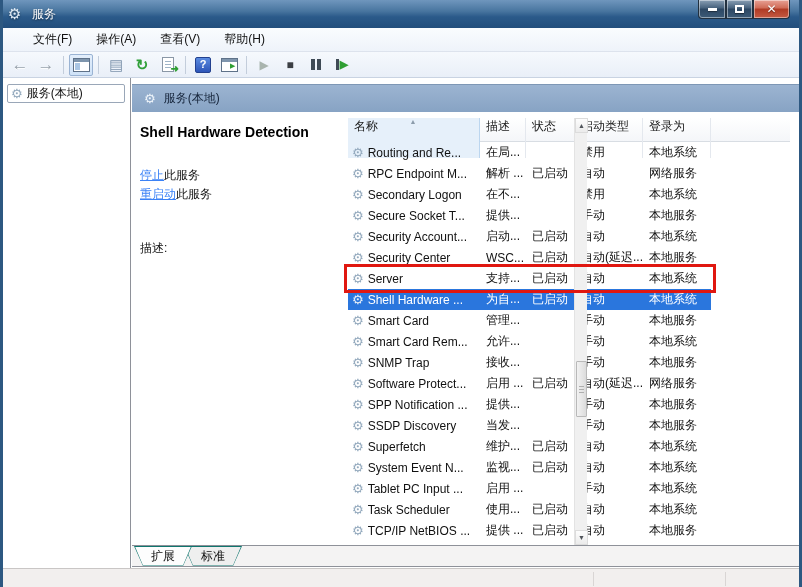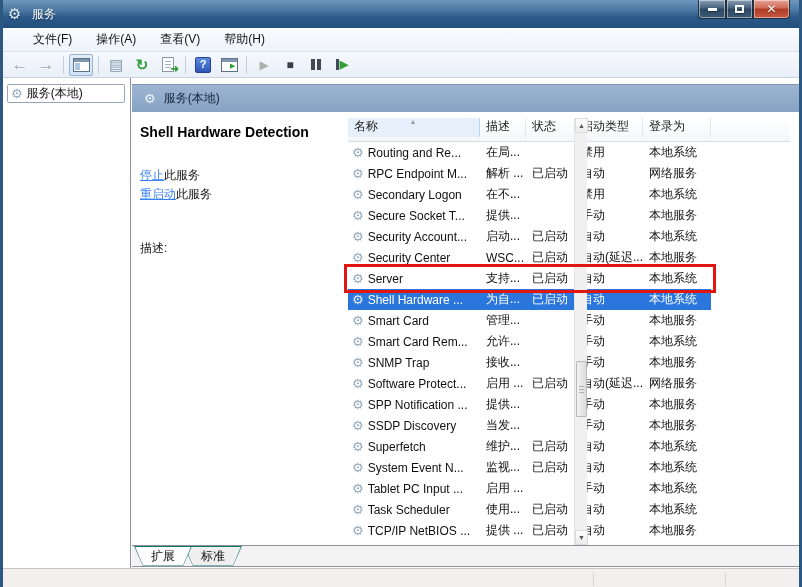--- a/index.html
+++ b/index.html
@@ -75,21 +75,21 @@
   .svc-title { position:absolute; left:8px; top:46px; font-weight:bold; font-size:14px; color:#000; }
   .svc-links { position:absolute; left:8px; top:88px; line-height:19px; }
   .lnk { color:#3b82f6; text-decoration:underline; cursor:pointer; }
   .svc-desc-label { position:absolute; left:8px; top:162px; }
   .svc-desc { position:absolute; left:8px; top:180px; width:200px; line-height:17px; }
 
   
   .table { position:absolute; left:216px; top:40px; width:442px; height:427px; background:#fff; }
   .thead { position:absolute; left:0; top:0; height:24px; display:flex;
     background:linear-gradient(180deg,#ffffff,#f4f6f9); border-bottom:1px solid #d8dde3; }
-  .hcell { height:19px; padding:0 0 0 6px; border-right:1px solid #e4e8ee; position:relative; color:#1a1a1a; white-space:nowrap; overflow:hidden; }
+  .hcell { height:40px; padding:0 0 0 6px; border-right:1px solid #e4e8ee; position:relative; color:#1a1a1a; white-space:nowrap; overflow:hidden; }
   .hcell.sorted { background:#e6f0fa; border-right:1px solid #bcd6ef; }
   .sortmark { position:absolute; top:0px; left:50%; margin-left:-4px; font-size:7px; color:#8c9cab; }
   .c0 { width:132px; } .c1 { width:46px; } .c2 { width:49px; } .c3 { width:68px; } .c4 { width:68px; } .cf { width:79px; border-right:none; }
   .tbody { position:absolute; left:0; top:24px; width:442px; }
   .trow { display:flex; height:21px; align-items:center; cursor:default; }
   .cell { padding-left:6px; white-space:nowrap; overflow:hidden; }
   .cell.name { display:flex; align-items:center; gap:4px; padding-left:4px; }
   .trow.sel { background:#2a76dd; color:#fff; width:363px; }
   .trow.sel .gear { color:#e8eff7; }
 

